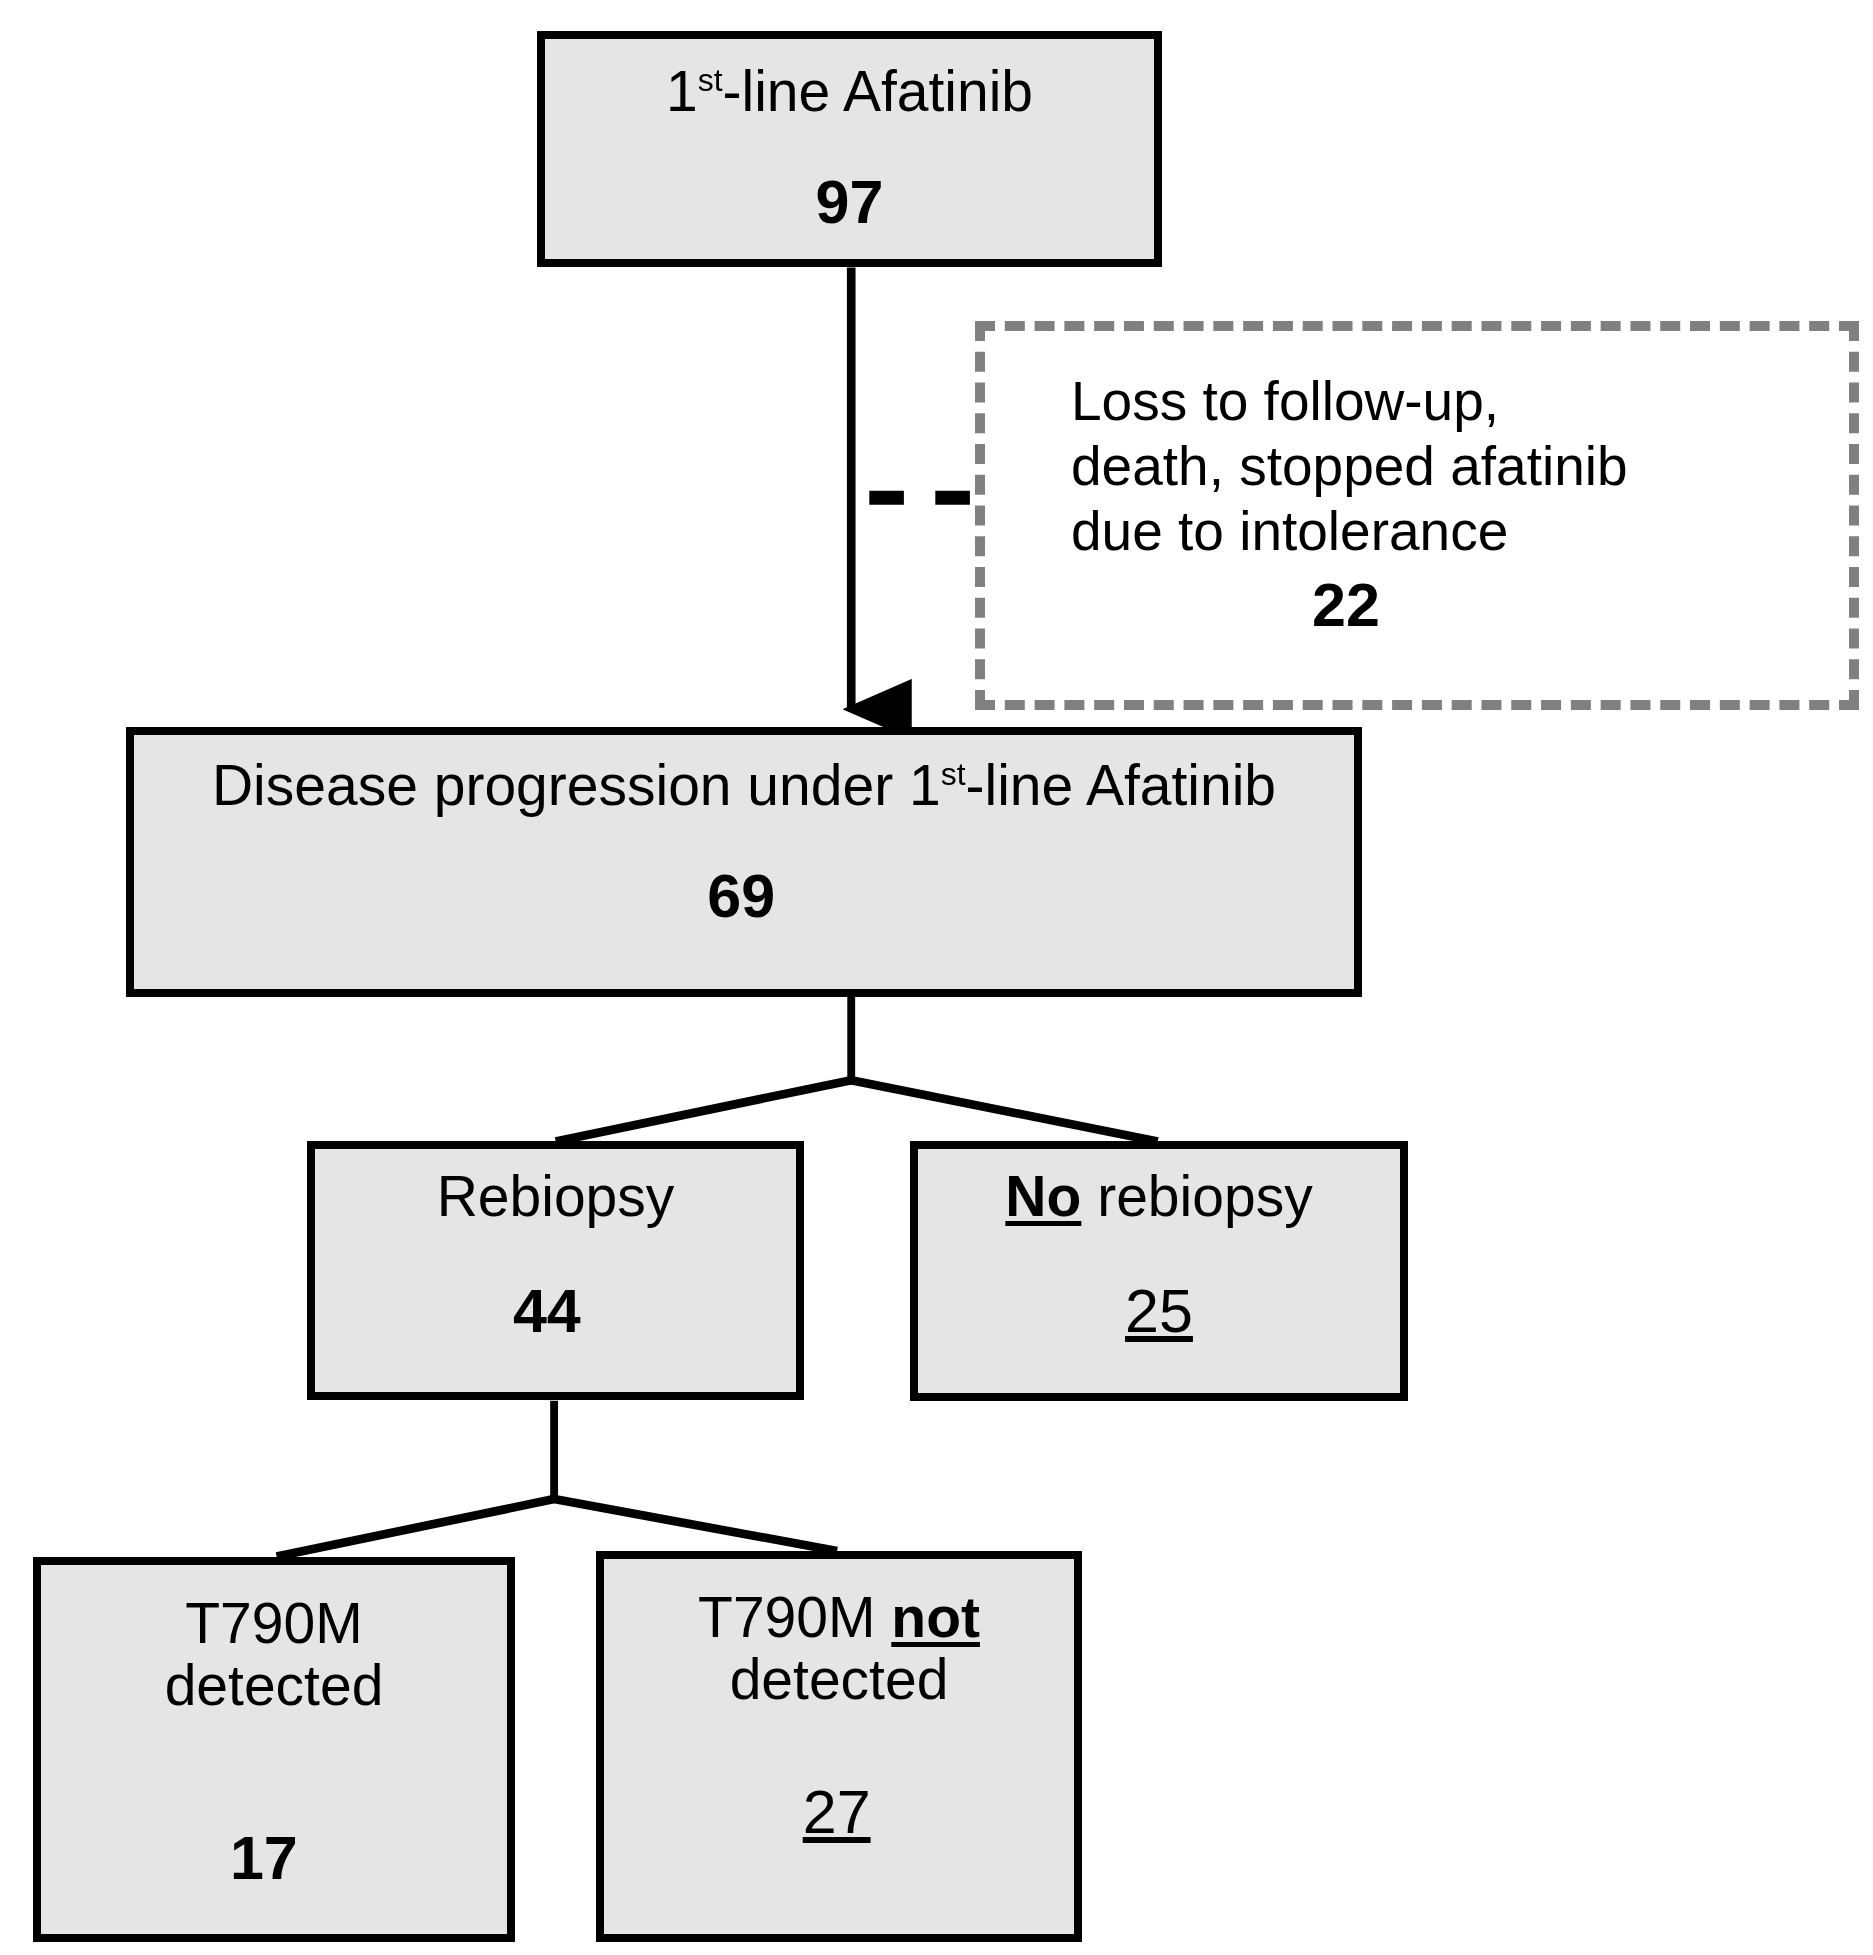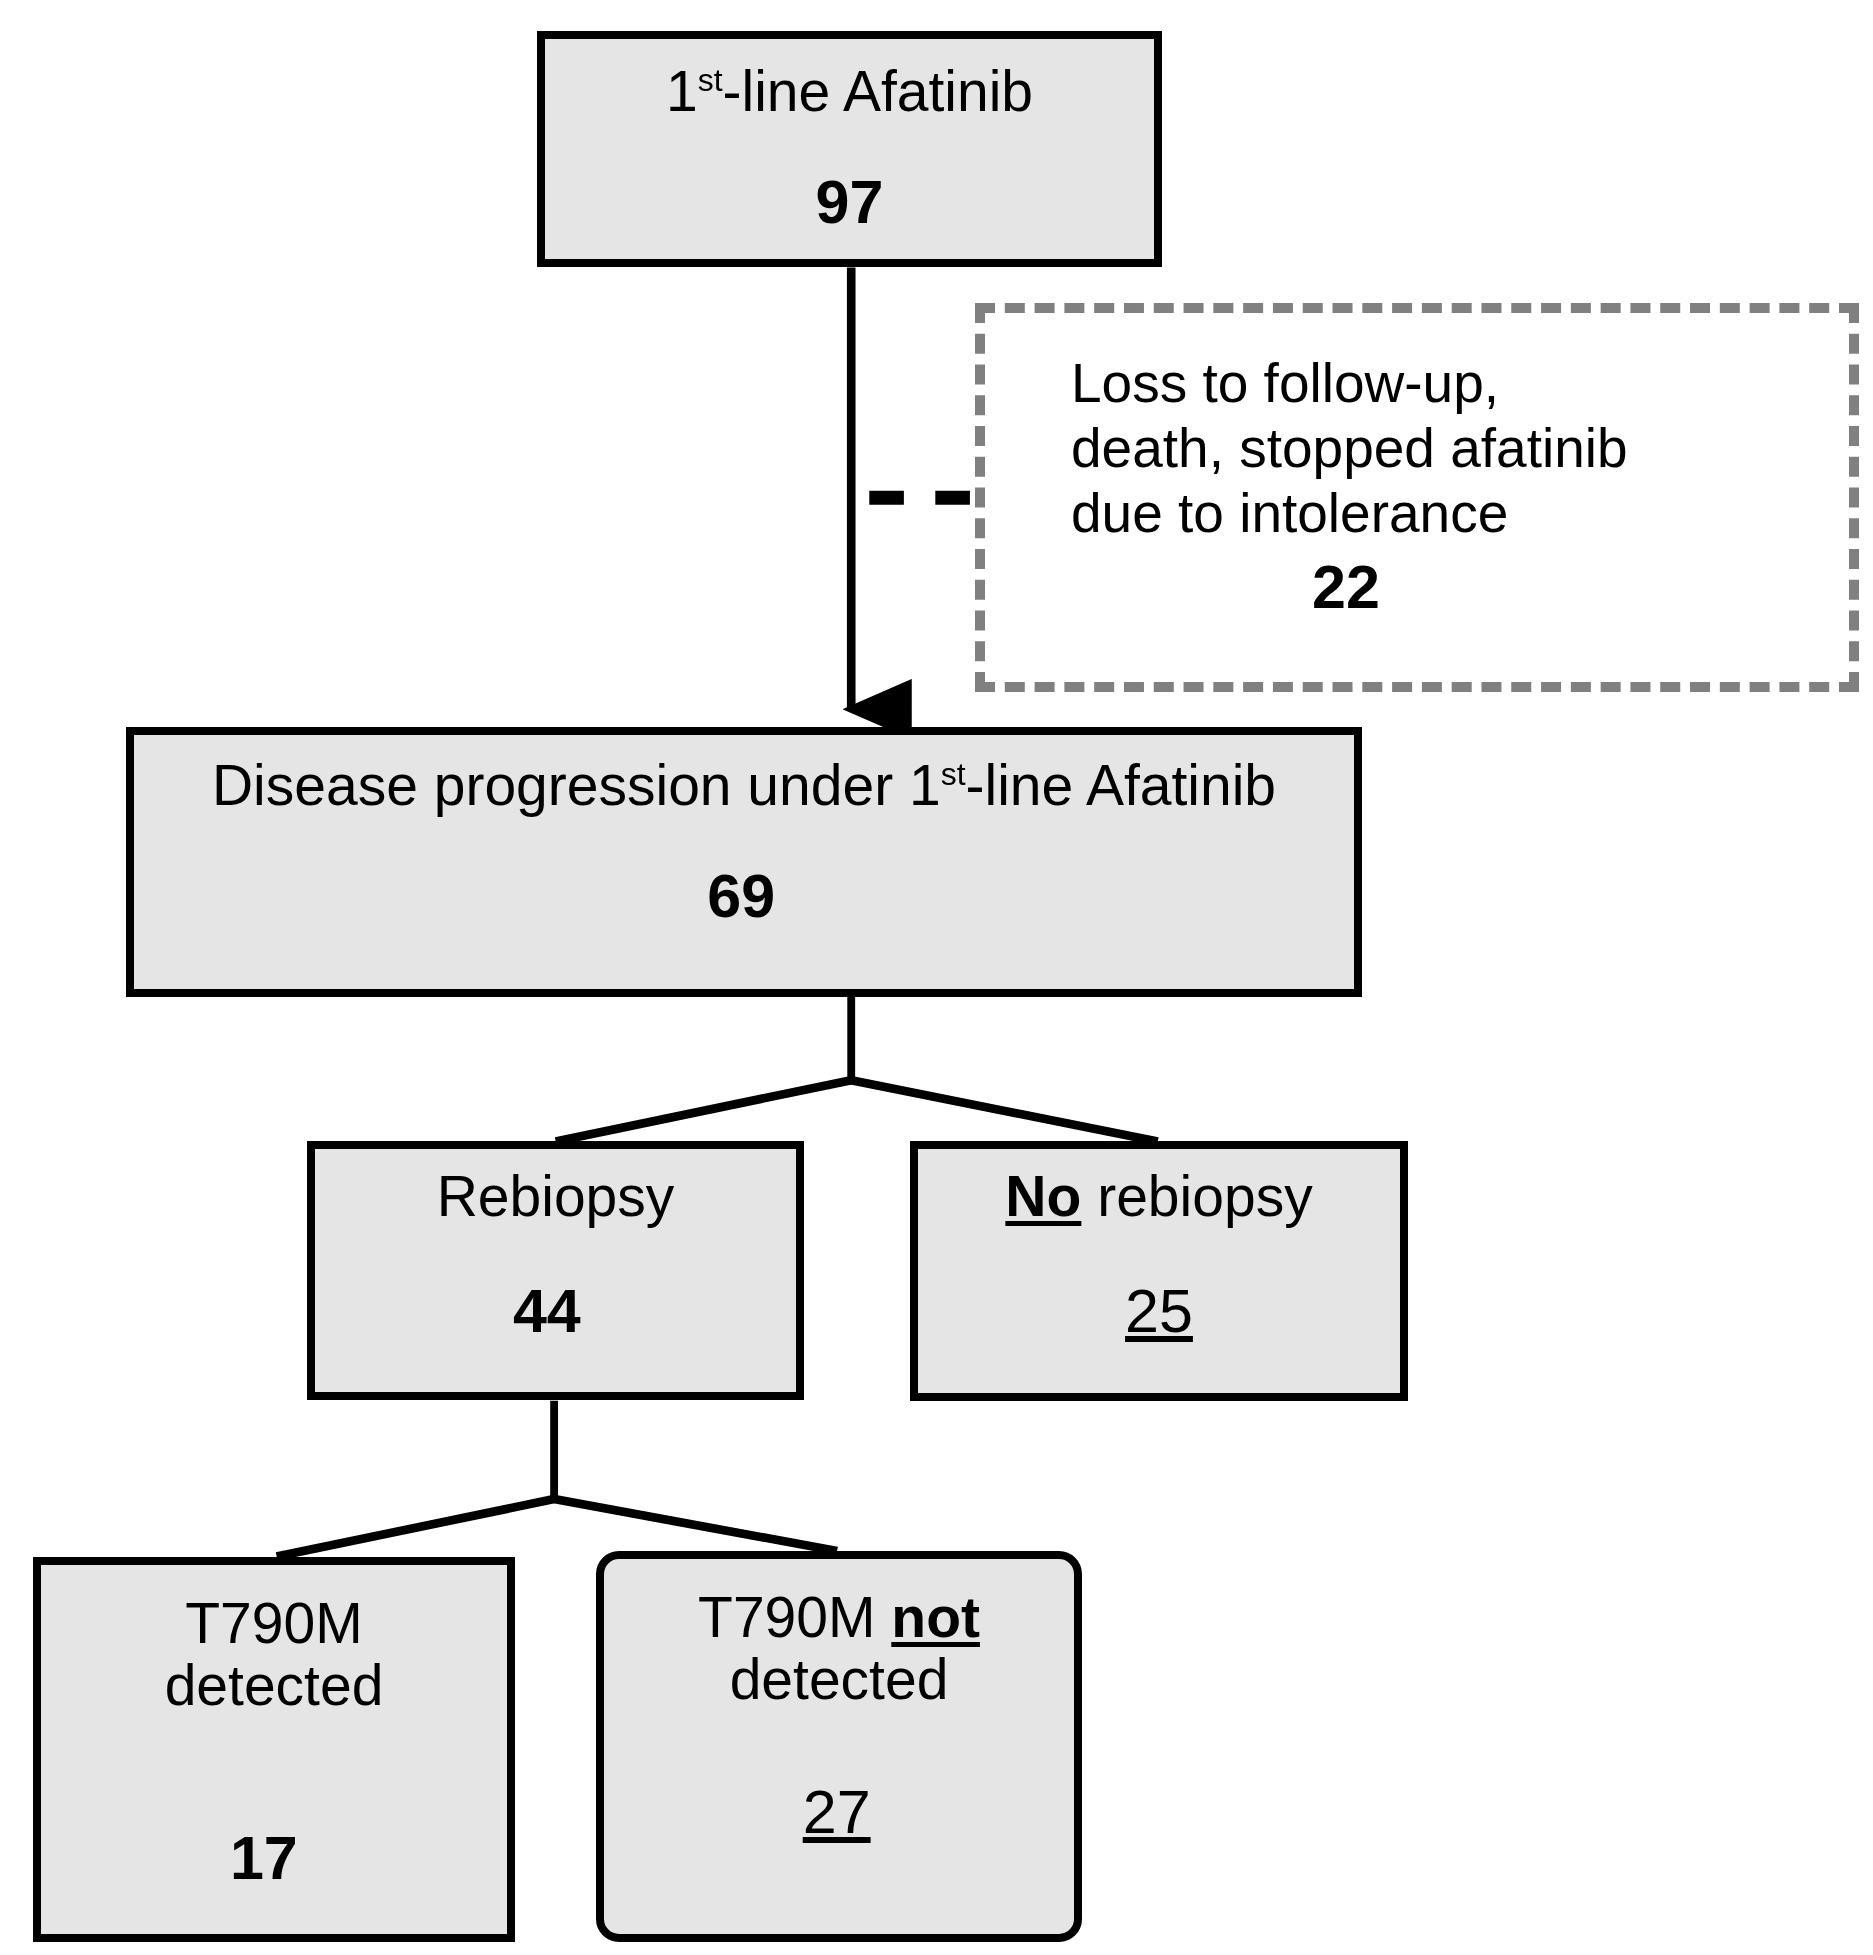--- a/index.html
+++ b/index.html
@@ -73,41 +73,41 @@
     height: 1956px;
     z-index: 1;
     pointer-events: none;
   }
 
   
   #box-afatinib   { left: 537px;  top: 31px;   width: 625px;  height: 236px; }
   #box-afatinib .label { margin-top: 22px; }
   #box-afatinib .count { margin-top: 49px; }
 
-  #box-loss       { left: 975px; top: 303px;  width: 884px; height: 389px; }
+  #box-loss       { left: 975px; top: 321px;  width: 884px; height: 389px; }
   #box-loss .label-wrap { margin-top: 38px; font-size: 55px; line-height: 1.18; width: 100%; padding-left: 86px; box-sizing: border-box;}
   #box-loss .count { margin-top: 11px; width: 100%; padding-right: 142px; box-sizing: border-box; }
 
   #box-progression { left: 126px; top: 727px;  width: 1236px; height: 270px; }
   #box-progression .label { margin-top: 20.4px; }
   #box-progression .count { margin-top: 49px; padding-right: 5.5px; }
 
   #box-rebiopsy   { left: 307px;  top: 1141px; width: 497px;  height: 259px; }
   #box-rebiopsy .label { margin-top: 17.3px; }
   #box-rebiopsy .count { margin-top: 53px; padding-right: 17.3px; }
 
   #box-norebiopsy { left: 910px; top: 1141px; width: 498px;  height: 260px; }
   #box-norebiopsy .label { margin-top: 17.3px; }
   #box-norebiopsy .count { margin-top: 53px; }
 
   #box-t790m-pos  { left: 33px;   top: 1557px; width: 482px;  height: 385px; }
   #box-t790m-pos .label { margin-top: 28px; }
   #box-t790m-pos .count { margin-top: 112px; padding-right: 20.4px; }
 
-  #box-t790m-neg  { left: 596px;  top: 1551px; width: 486px;  height: 391px; border-radius: 23px; }
+  #box-t790m-neg  { left: 596px;  top: 1551px; width: 486px;  height: 391px; }
   #box-t790m-neg .label { margin-top: 28px; }
   #box-t790m-neg .count { margin-top: 72px; padding-right: 4.7px; }
 </style>
 </head>
 <body>
 
 <div id="canvas">
 
   <svg class="connectors" viewBox="0 0 2383 2488" xmlns="http://www.w3.org/2000/svg">
 

